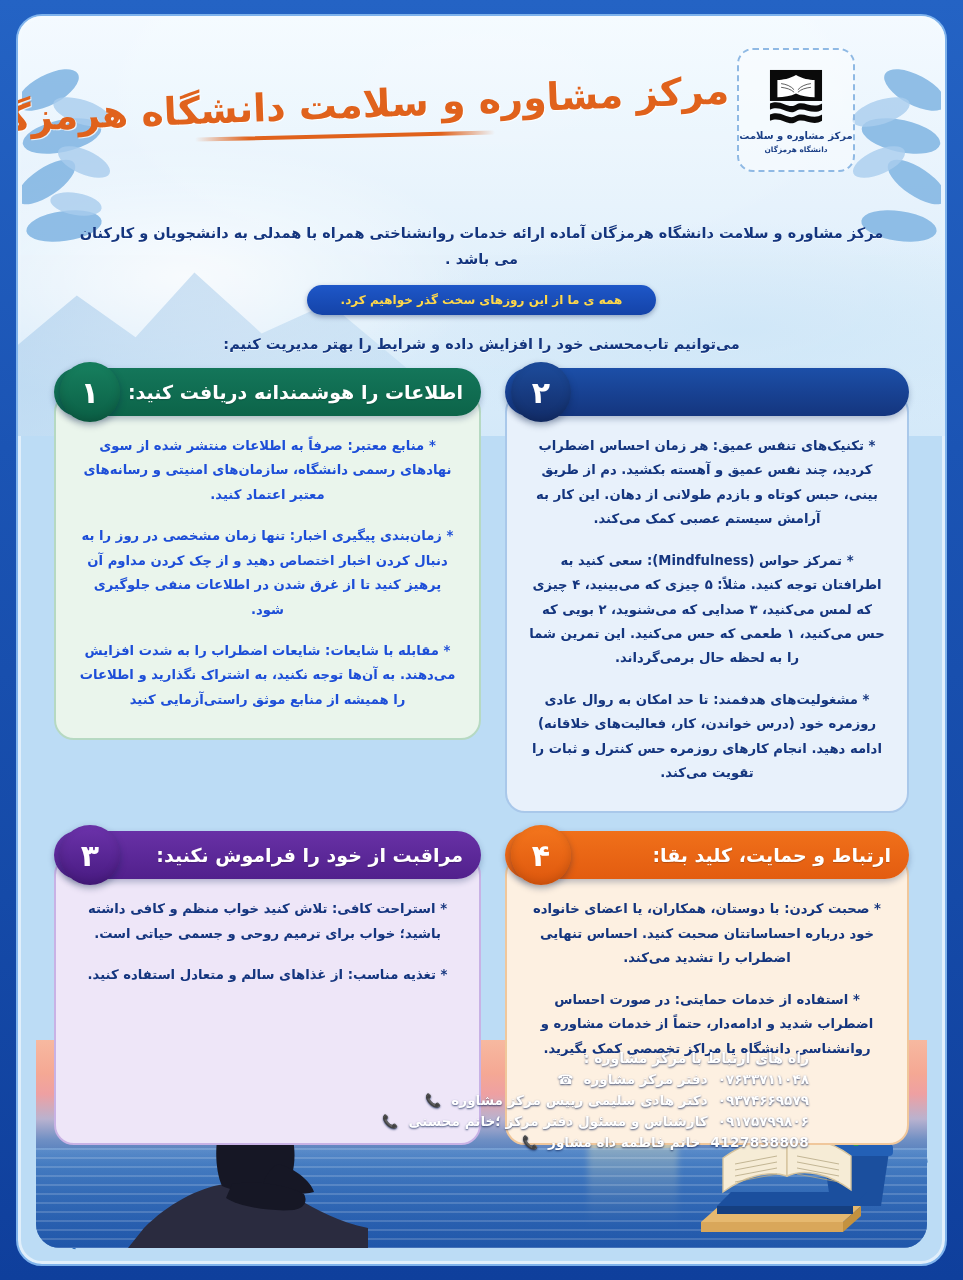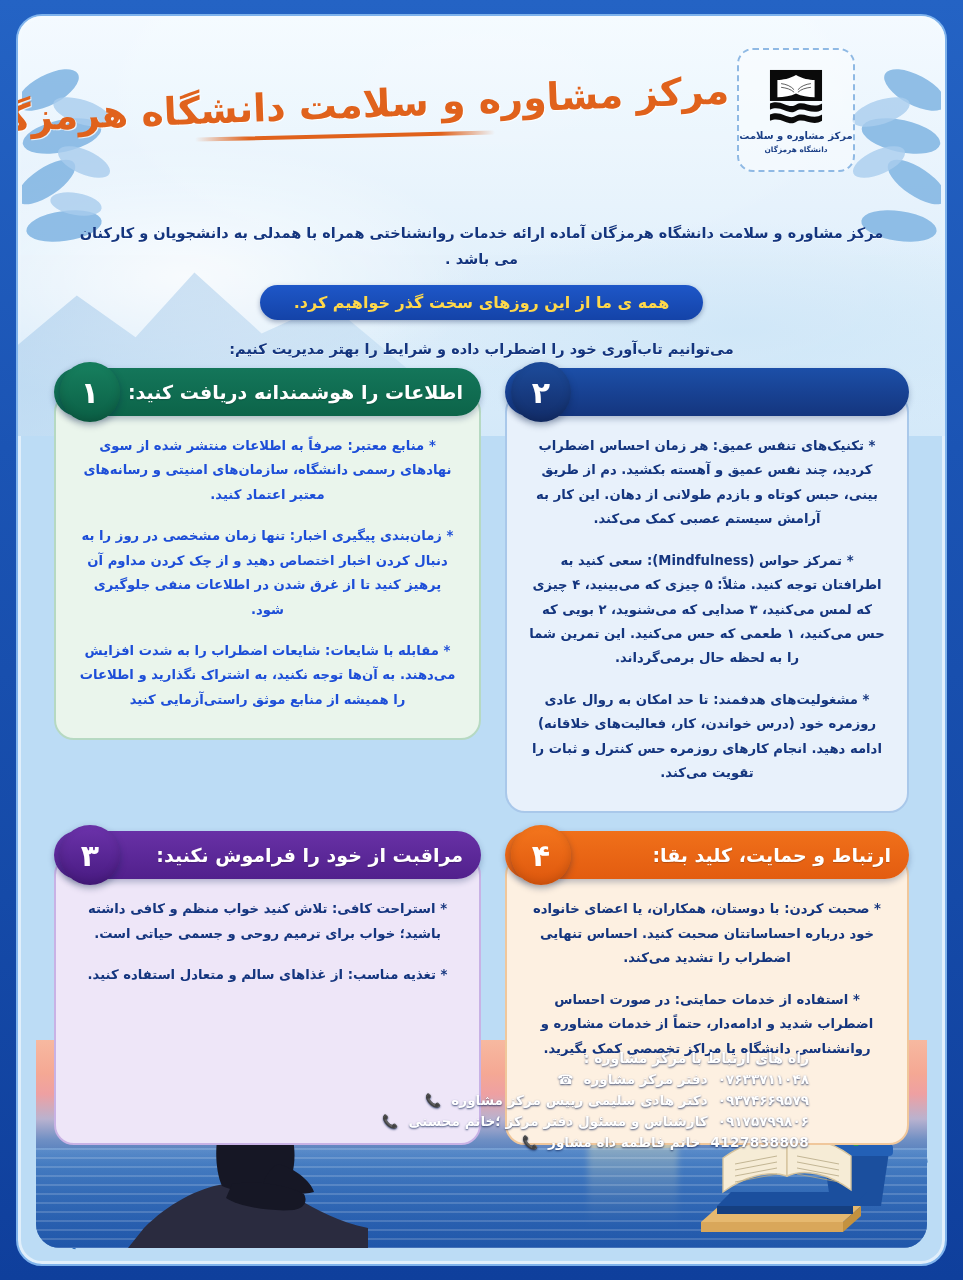--- a/index.html
+++ b/index.html
@@ -108,21 +108,21 @@
     line-height: 1.8;
     text-shadow: 0 1px 0 rgba(255,255,255,.7);
   }
   .pill {
     display: inline-block;
     margin: 13px auto 15px;
     padding: 8px 34px;
     background: linear-gradient(180deg, #1e57c8 0%, #1443a8 100%);
     border-radius: 20px;
     color: #ffd84a;
-    font-size: 16px; font-weight: bold;
+    font-size: 12px; font-weight: bold;
     box-shadow: 0 2px 5px rgba(8,30,80,.35);
     white-space: nowrap;
   }
   .intro-body {
     font-size: 14.5px; font-weight: bold; color: #14357e;
     line-height: 1.95;
     text-shadow: 0 1px 0 rgba(255,255,255,.7);
   }
 
   
@@ -347,21 +347,21 @@
       <div class="title-wrap">
         <div class="main-title">مرکز مشاوره و سلامت دانشگاه هرمزگان</div>
         <div class="title-rule"></div>
       </div>
 
     </div>
 
     <div class="intro">
       <div class="intro-line">مرکز مشاوره و سلامت دانشگاه هرمزگان آماده ارائه خدمات روانشناختی  همراه با همدلی به دانشجویان و کارکنان می باشد .</div>
       <div class="pill">همه ی ما از این روزهای سخت گذر خواهیم کرد.</div>
-      <div class="intro-body">می‌توانیم تاب‌آوری خود را اضطراب داده و شرایط را بهتر مدیریت کنیم:</div>
+      <div class="intro-body">می‌توانیم تاب‌محسنی خود را افزایش داده و شرایط را بهتر مدیریت کنیم:</div>
     </div>
 
     <div class="grid">
 
       <div class="card t-blue">
         <div class="card-head">
           <span class="badge">۲</span>
         </div>
         <div class="card-body">
           <p>* تکنیک‌های تنفس عمیق: هر زمان احساس اضطراب کردید، چند نفس عمیق و آهسته بکشید. دم از طریق بینی، حبس کوتاه و بازدم طولانی از دهان. این کار به آرامش سیستم عصبی کمک می‌کند.</p>

